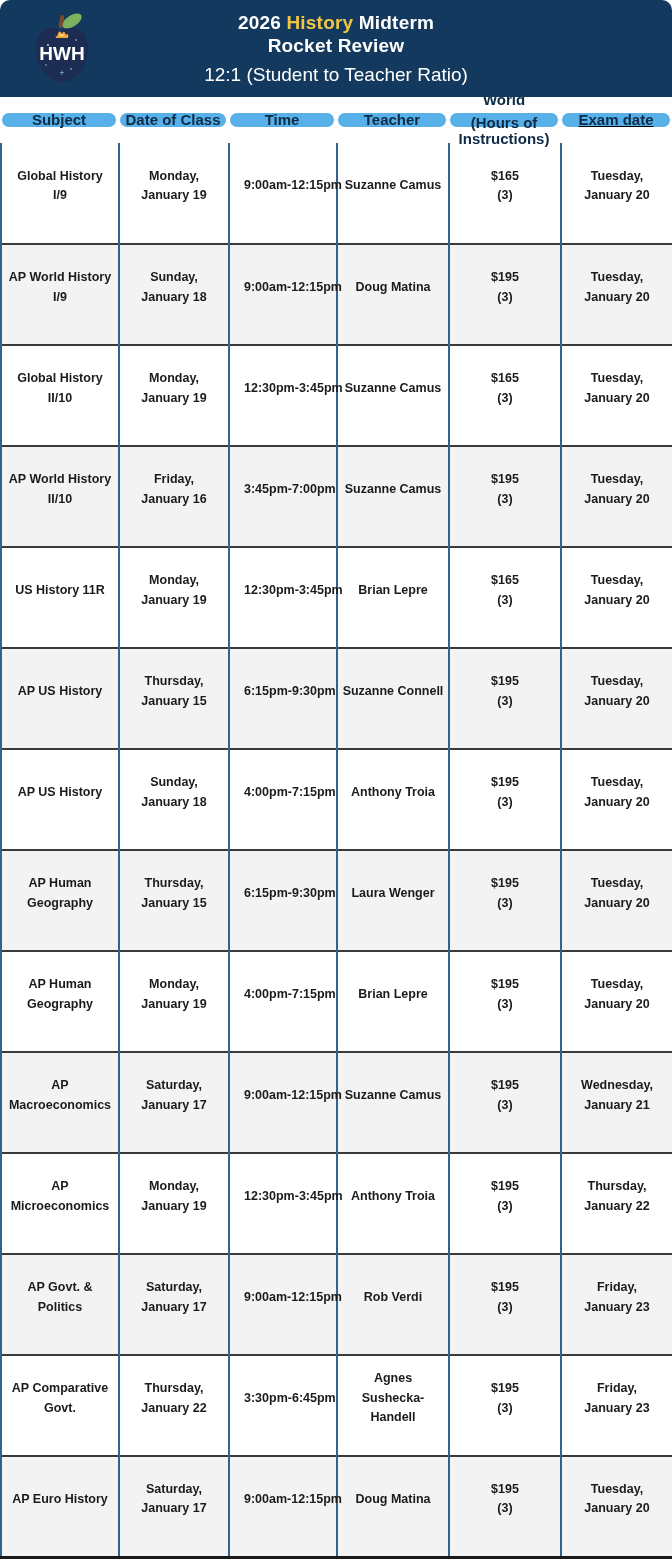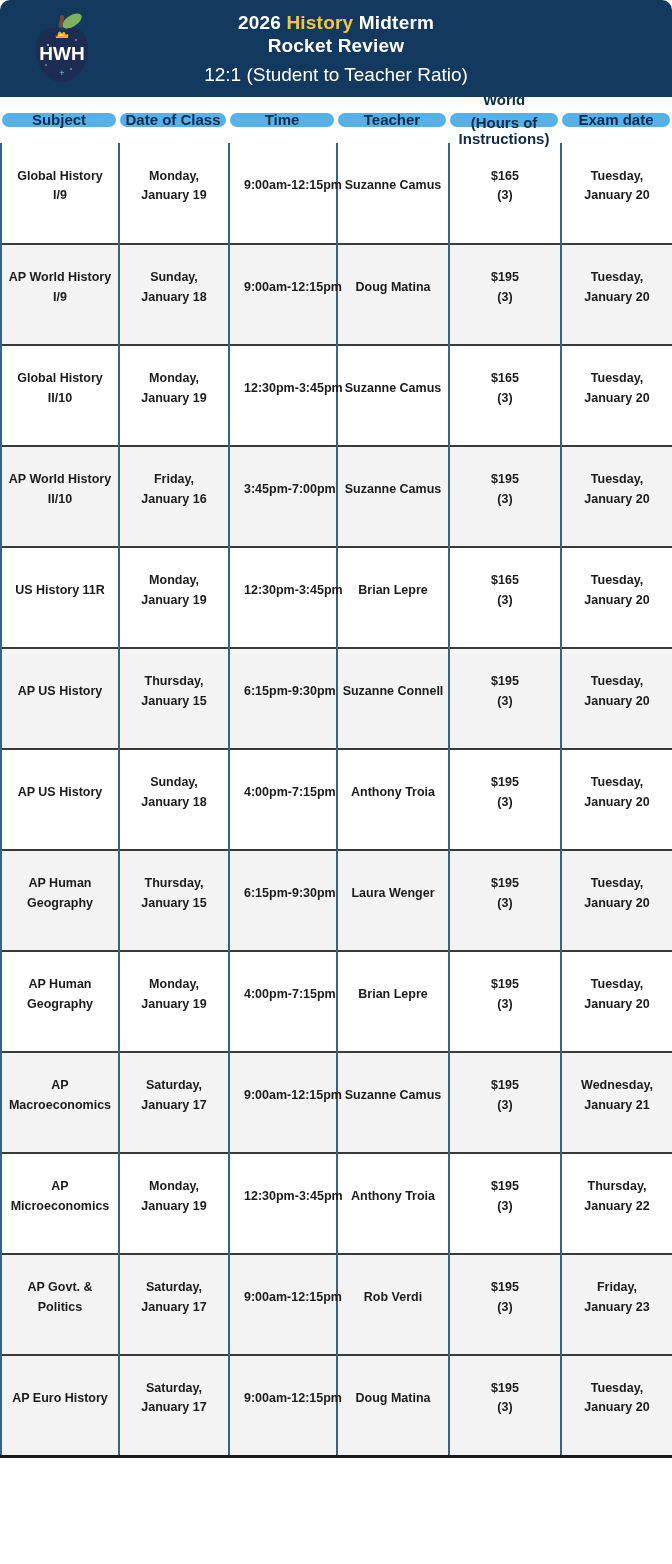--- a/index.html
+++ b/index.html
@@ -38,21 +38,21 @@
   .subtitle { font-size: 19px; font-weight: 500; margin-top: 6px; }
 
   
   .tabs { display: flex; height: 46px; background: #ffffff; }
   .tab-slot { height: 100%; padding: 16px 2px; }
   .tab-slot.c1 { width: 118px; }
   .tab-slot.c2 { width: 110px; }
   .tab-slot.c3 { width: 108px; }
   .tab-slot.c4 { width: 112px; }
   .tab-slot.c5 { width: 112px; }
-  .tab-slot.c6 { width: 112px; }
+  .tab-slot.c6 { width: 112px; text-decoration: underline; }
   .tab {
     background: #57b1e8;
     border-radius: 9px;
     height: 100%;
     display: flex;
     flex-direction: column;
     align-items: center;
     justify-content: center;
     color: #0d2b47;
     font-weight: bold;
@@ -312,20 +312,33 @@
       <td>Saturday,
 January 17</td>
       <td class="time">9:00am-12:15pm</td>
       <td>Rob Verdi</td>
       <td>$195
 (3)</td>
       <td>Friday,
 January 23</td>
     </tr>
 
+    <tr>
+      <td>AP Comparative
+Govt.</td>
+      <td>Thursday,
+January 22</td>
+      <td class="time">3:30pm-6:45pm</td>
+      <td>Agnes Sushecka-
+Handell</td>
+      <td>$195
+(3)</td>
+      <td>Friday,
+January 23</td>
+    </tr>
 
     <tr class="alt">
       <td>AP Euro History</td>
       <td>Saturday,
 January 17</td>
       <td class="time">9:00am-12:15pm</td>
       <td>Doug Matina</td>
       <td>$195
 (3)</td>
       <td>Tuesday,

